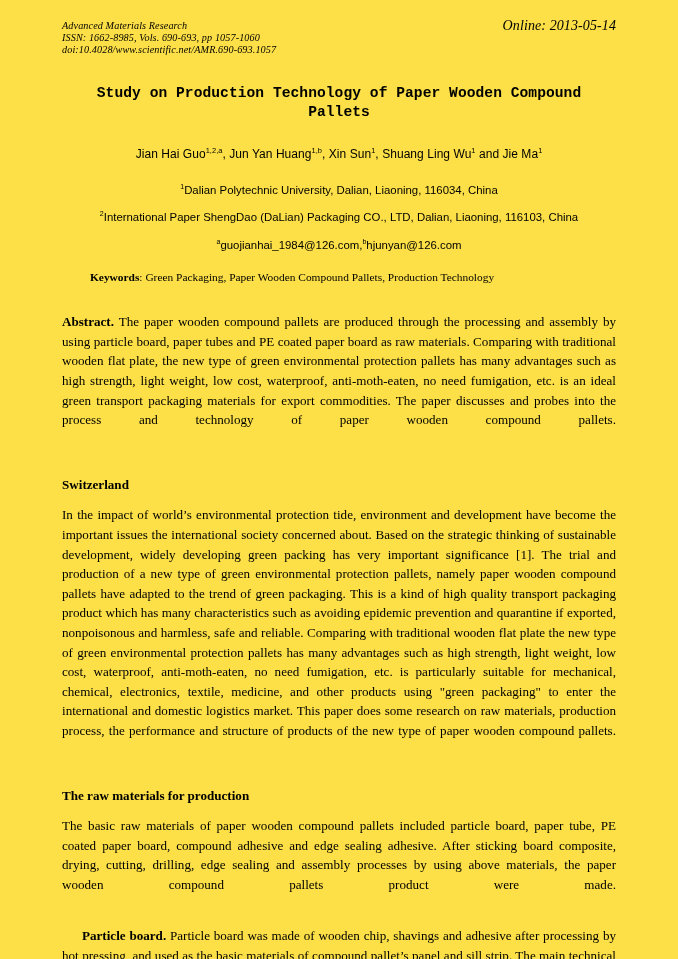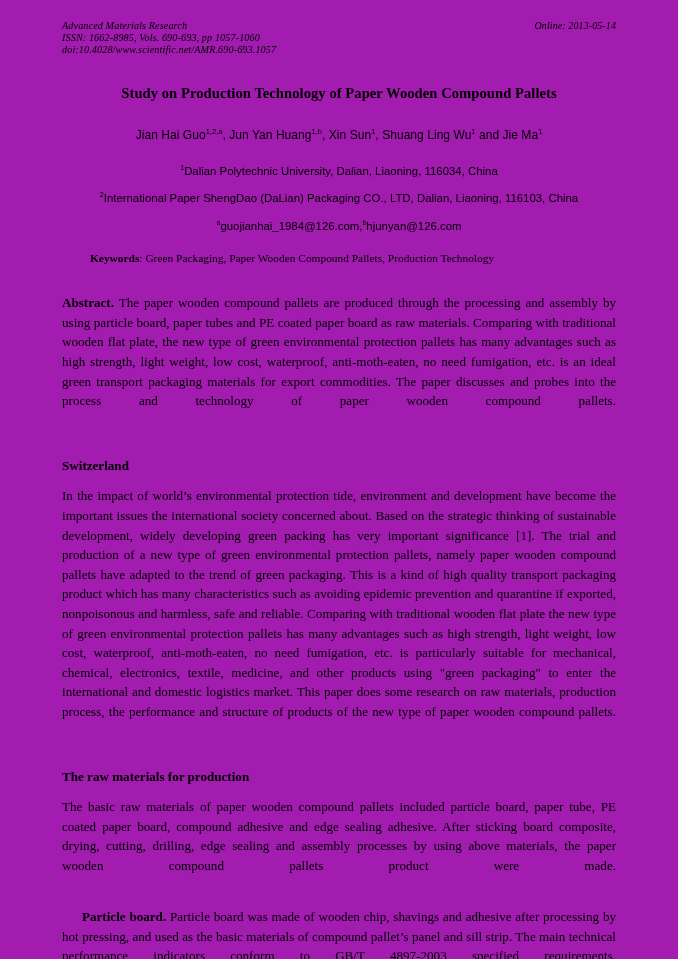--- a/index.html
+++ b/index.html
@@ -13,51 +13,51 @@
     font-family: "Liberation Serif", serif;
     color: #000000;
     -webkit-font-smoothing: antialiased;
   }
   .page {
     position: relative;
     width: 678px;
     height: 959px;
     box-sizing: border-box;
     padding: 20px 62px 0 62px;
-    background: #a21caf;
+    background: #fde047;
     overflow: hidden;
   }
 
   
   .masthead {
     position: relative;
     font-family: "Liberation Serif", serif;
     font-style: italic;
     font-size: 10.2px;
     line-height: 12.1px;
     letter-spacing: 0.1px;
   }
   .masthead .online {
     position: absolute;
     right: 0;
     top: 0;
     font-style: italic;
-    font-size: 10px;
+    font-size: 14px;
     white-space: nowrap;
   }
   .masthead .mh-line {
     display: block;
     white-space: nowrap;
   }
 
   
   .title {
     margin-top: 28px;
     text-align: center;
-    font-family: Liberation Serif, serif;
+    font-family: Liberation Mono, monospace;
     font-weight: bold;
     font-size: 14.6px;
     line-height: 19px;
     letter-spacing: 0.05px;
   }
 
   
   .authors {
     margin-top: 22px;
     text-align: center;

